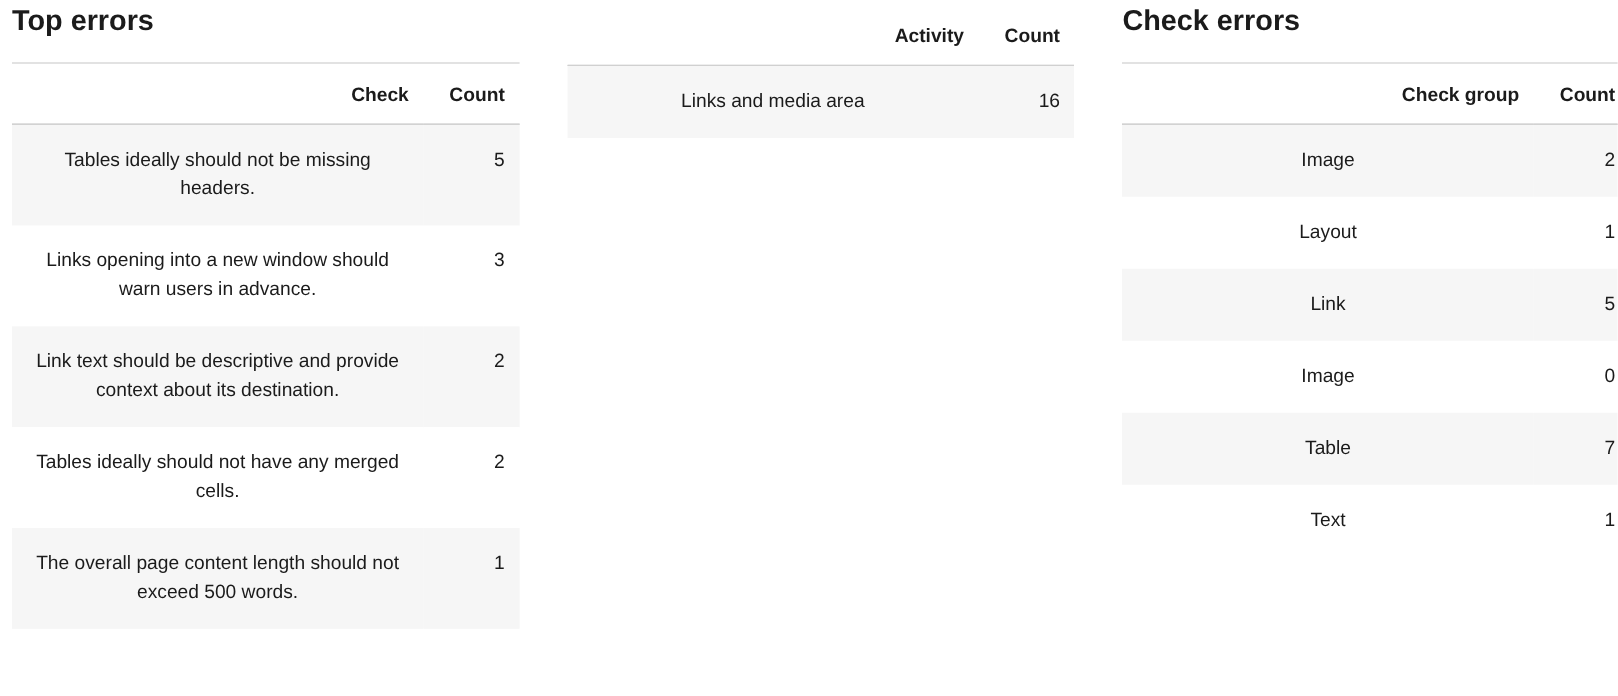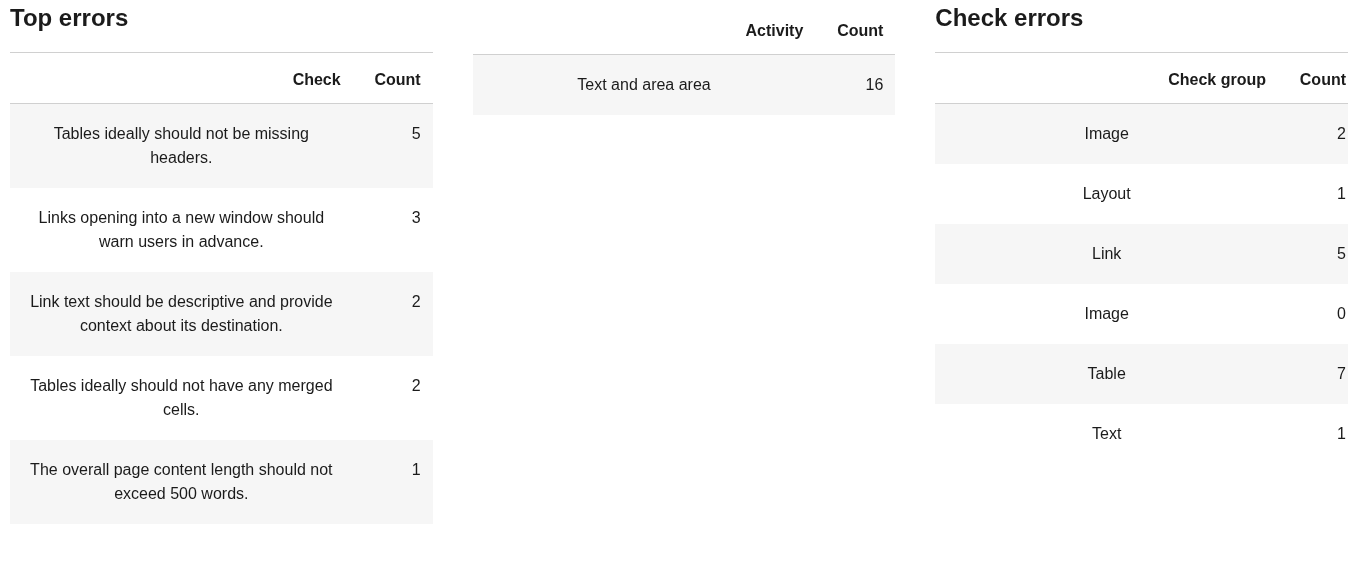--- a/index.html
+++ b/index.html
@@ -110,21 +110,21 @@
   <div class="panel">
     <table class="data-table">
       <thead>
         <tr>
           <th>Activity</th>
           <th class="count-col">Count</th>
         </tr>
       </thead>
       <tbody>
         <tr>
-          <td class="label-cell">Text and area area</td>
+          <td class="label-cell">Links and media area</td>
           <td class="count-cell">16</td>
         </tr>
       </tbody>
     </table>
   </div>
 
   <div class="panel">
     <h2 class="panel-title">Check errors</h2>
     <table class="data-table">
       <thead>

